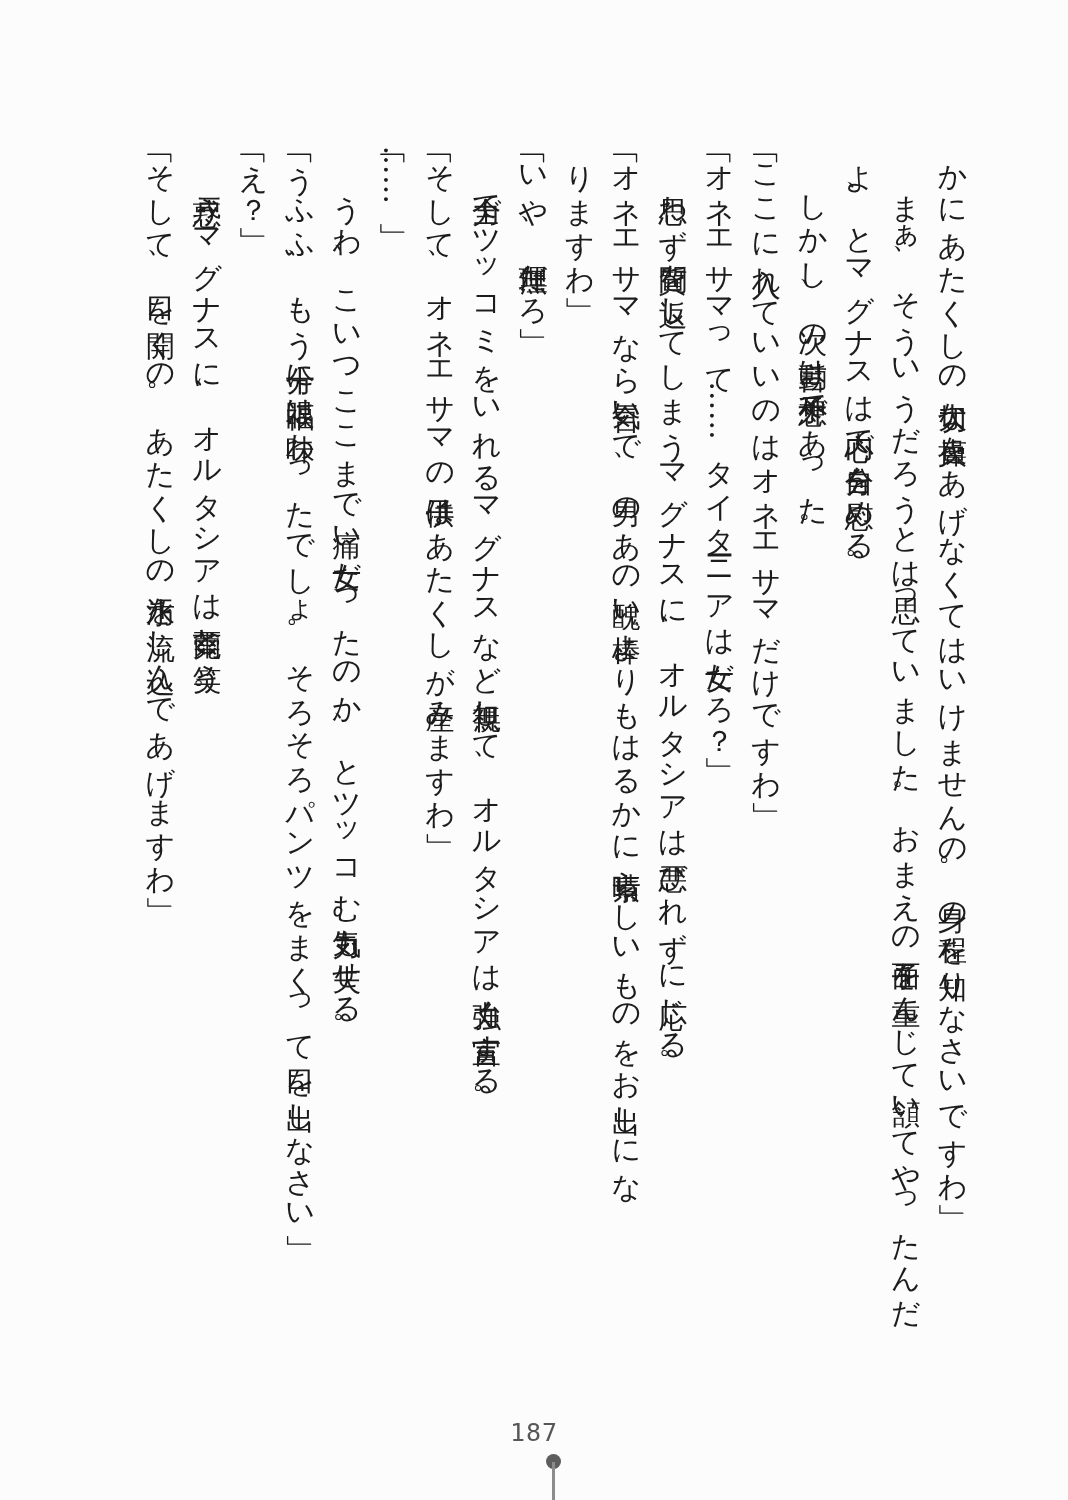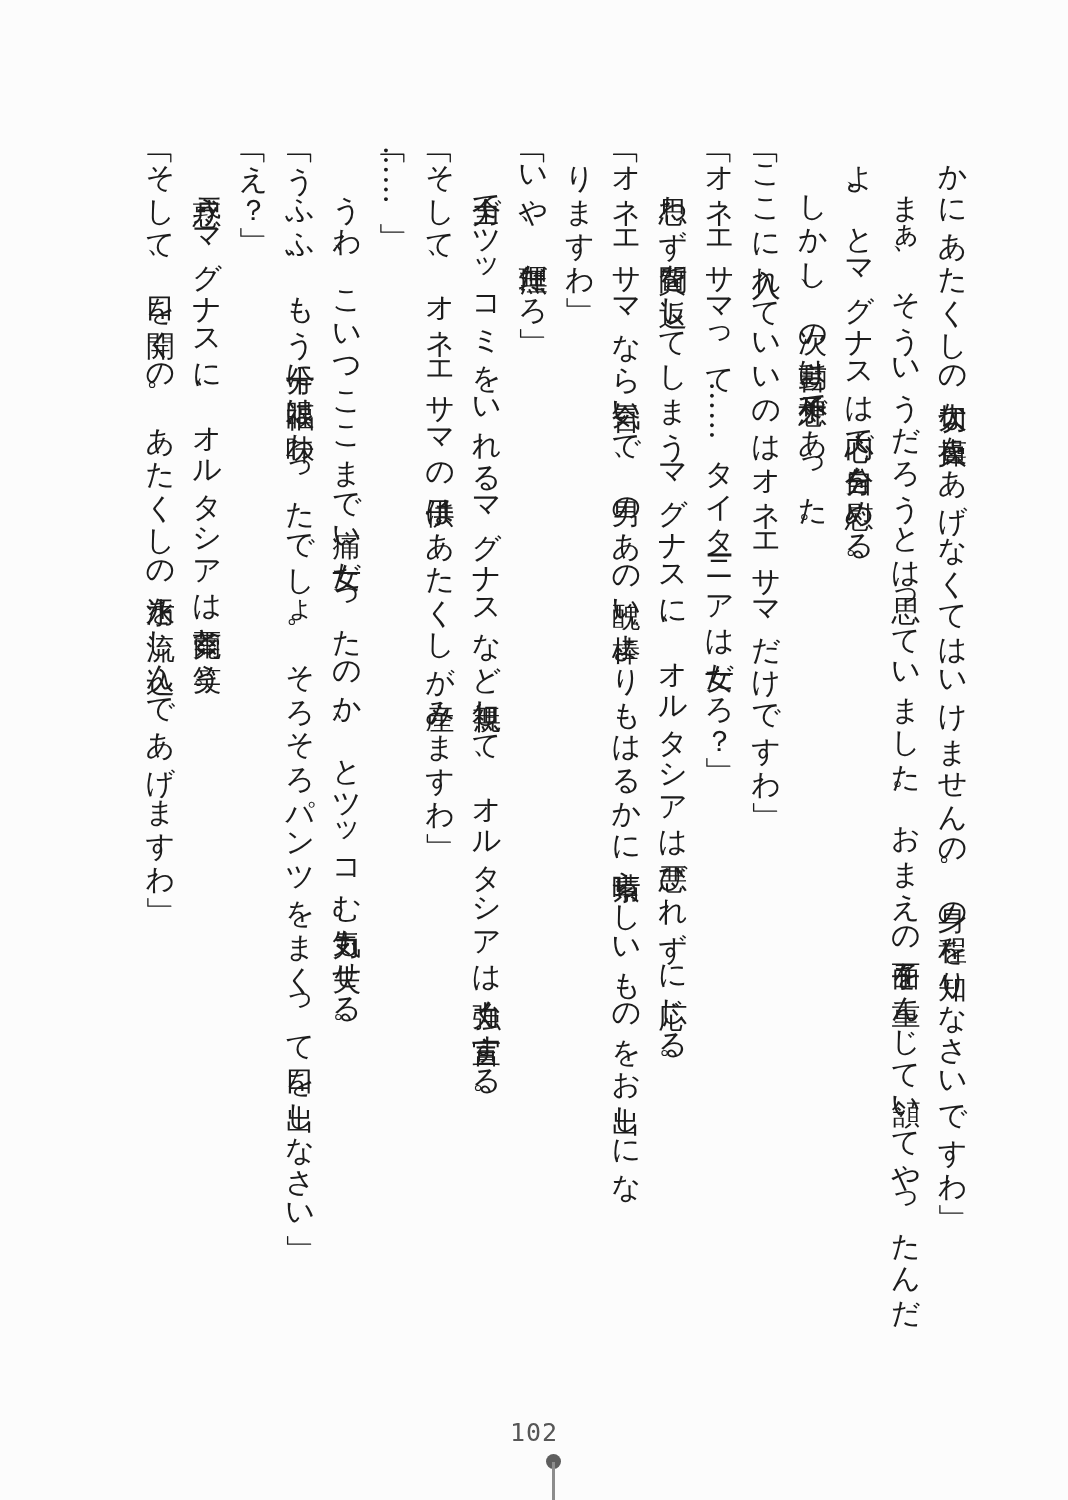--- a/index.html
+++ b/index.html
@@ -75,18 +75,18 @@
 「いや、無理だろ」
 　全力でツッコミをいれるマグナスなど無視して、オルタシアは力強く宣言する。
 「そして、オネエサマの子供はあたくしが産みますわ」
 「……」
 　うわ、こいつここまで痛い女だったのか、とツッコむ気力も失せる。
 「うふふ、もう十分に眼福は味わったでしょ。そろそろパンツをまくって口を出しなさい」
 「え？」
 　戸惑うマグナスに、オルタシアは莞爾と笑う。
 「そして、口を開くの。あたくしの汚水を流し込んであげますわ」</div>
 
-  <div class="page-number">102</div>
+  <div class="page-number">187</div>
 
   <div class="marker-dot"></div>
 
   <div class="marker-line"></div>
 </div>
 
 </body></html>

